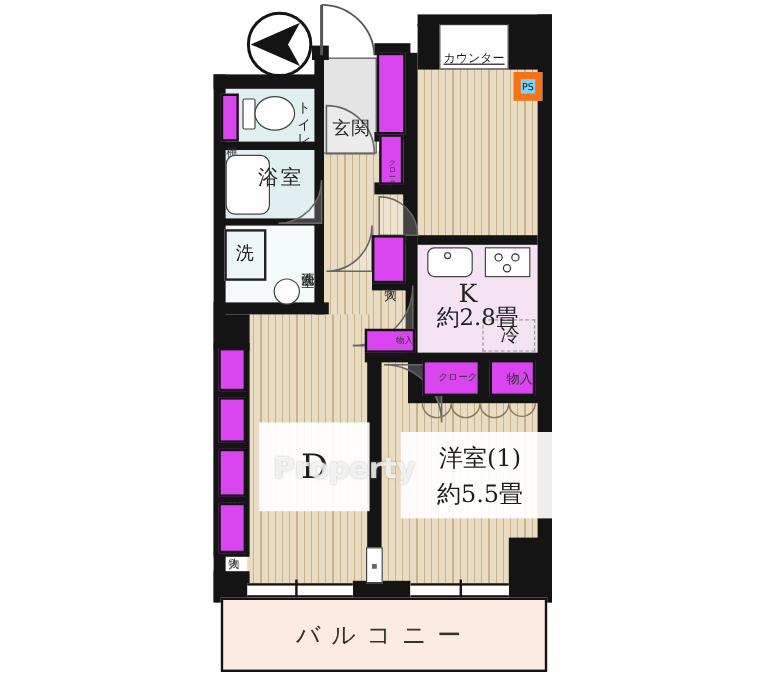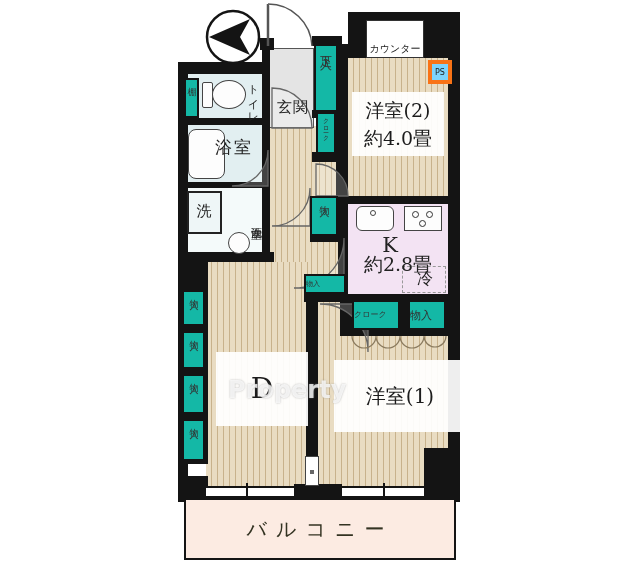--- a/index.html
+++ b/index.html
@@ -4,22 +4,22 @@
 <style>
   html,body{margin:0;padding:0;background:#fff;}
   #stage{position:relative;width:640px;height:569px;background:#ffffff;overflow:hidden;
          font-family:"DejaVu Serif","Liberation Serif",serif;color:#1c1c1c;}
   .abs{position:absolute;box-sizing:border-box;}
   .wall{position:absolute;background:#141414;}
   .wood{position:absolute;background:repeating-linear-gradient(90deg,#e9dcc2 0,#e9dcc2 5px,#c8b28c 5px,#c8b28c 6px);}
   .gray{position:absolute;background:#e4e4e4;border:1.5px solid #555;box-sizing:border-box;}
   .blue{position:absolute;background:#e2eff1;}
   .pink{position:absolute;background:#f3e3f3;}
-  .yellow{position:absolute;background:#14b8a6;border:2.5px solid #141414;box-sizing:border-box;
-          display:flex;align-items:center;justify-content:flex-start;color:#333;line-height:1;}
+  .yellow{position:absolute;background:#d946ef;border:2.5px solid #141414;box-sizing:border-box;
+          display:flex;align-items:center;justify-content:flex-end;color:#333;line-height:1;}
   .labelbox{position:absolute;background:rgba(255,255,255,.93);display:flex;flex-direction:column;
             align-items:center;justify-content:center;text-align:center;}
   .v{writing-mode:vertical-rl;text-orientation:upright;letter-spacing:1px;}
   .txt{position:absolute;display:flex;align-items:center;justify-content:center;color:#222;}
   svg.overlay{position:absolute;left:0;top:0;pointer-events:none;}
   .fixture{position:absolute;background:#fdfdfd;border:1.5px solid #444;box-sizing:border-box;}
 </style>
 </head>
 <body>
 
@@ -140,26 +140,26 @@
   </div>
 
   <div class="fixture" style="left:404px;top:206px;width:38px;height:25px;">
     <div class="abs" style="left:7px;top:4px;width:7px;height:7px;border:1.5px solid #333;border-radius:50%;"></div>
     <div class="abs" style="left:21px;top:4px;width:7px;height:7px;border:1.5px solid #333;border-radius:50%;"></div>
     <div class="abs" style="left:14px;top:13px;width:7px;height:7px;border:1.5px solid #333;border-radius:50%;"></div>
   </div>
 
   <div class="abs" style="left:402px;top:266px;width:44px;height:27px;border:1.5px dashed #999;"></div>
 
-  <div class="abs" style="left:428px;top:60px;width:24px;height:24px;background:#7dd3fc;border:4px solid #f97316;display:flex;align-items:center;justify-content:center;font-size:8px;font-family:'DejaVu Sans',sans-serif;">
+  <div class="abs" style="left:428px;top:60px;width:24px;height:24px;background:#7dd3fc;border:6px solid #f97316;display:flex;align-items:center;justify-content:center;font-size:8px;font-family:'DejaVu Sans',sans-serif;">
       <span>PS</span>
     </div>
 
   <div class="abs" style="left:366px;top:20px;width:58px;height:38px;background:#fff;border:1.5px solid #333;display:flex;align-items:flex-end;justify-content:center;">
-    <span style="font-size:10px;padding-bottom:1px;">カウンター</span>
+    <span style="font-size:10px;padding-bottom:1px;text-decoration:underline;">カウンター</span>
   </div>
 
   <svg class="abs" style="left:204px;top:8px;" width="58" height="58" viewBox="0 0 58 58">
     <circle cx="29" cy="29" r="26" fill="#fff" stroke="#141414" stroke-width="2.5"></circle>
     <polygon points="5,29 46,11 36,29 46,47" fill="#141414"></polygon>
   </svg>
 
   <div class="txt" style="left:272px;top:76px;width:42px;height:22px;font-size:15px;letter-spacing:1px;margin-top:20px;">
       <span>玄関</span>
     </div>
@@ -169,41 +169,38 @@
   <div class="txt" style="left:206px;top:136px;width:56px;height:22px;font-size:17px;letter-spacing:2px;">
       <span>浴室</span>
     </div>
   <div class="txt" style="left:189px;top:200px;width:30px;height:22px;font-size:15px;">
       <span>洗</span>
     </div>
   <div class="txt v" style="left:248px;top:190px;width:14px;height:58px;font-size:11px;">
       <span class="v">洗面室</span>
     </div>
 
-  <div class="labelbox" style="left:352px;top:92px;width:92px;height:64px;font-size:19px;line-height:1.5;">
-    <span>洋室(2)</span>
-    <span>約4.0畳</span>
-  </div>
 
   <div class="txt" style="left:370px;top:232px;width:40px;height:26px;font-size:21px;">
       <span>K</span>
     </div>
   <div class="txt" style="left:350px;top:254px;width:96px;height:24px;font-size:19px;align-items:flex-end;">
       <span>約2.8畳</span>
     </div>
   <div class="txt" style="left:410px;top:268px;width:30px;height:22px;font-size:16px;">
       <span>冷</span>
     </div>
 
   <div class="labelbox" style="left:216px;top:352px;width:92px;height:74px;font-size:20px;line-height:1.3;">
     <span style="font-size:28px;">D</span>
   </div>
 
   <div class="labelbox" style="left:334px;top:360px;width:132px;height:72px;font-size:20px;line-height:1.5;">
     <span>洋室(1)</span>
+    <span>約5.5畳</span>
   </div>
 
   <div class="abs" style="left:228px;top:376px;width:150px;height:30px;font-family:'DejaVu Sans',sans-serif;font-weight:bold;font-size:24px;color:rgba(255,255,255,.78);text-shadow:0 0 2px rgba(140,140,140,.6);"><span>Property</span></div>
 
   <div class="abs" style="left:184px;top:498px;width:272px;height:62px;background:#fcebe2;border:2px solid #141414;display:flex;align-items:center;justify-content:center;">
     <span style="font-size:20px;letter-spacing:9px;color:#332;">バルコニー</span>
   </div>
 
 </div>
 

